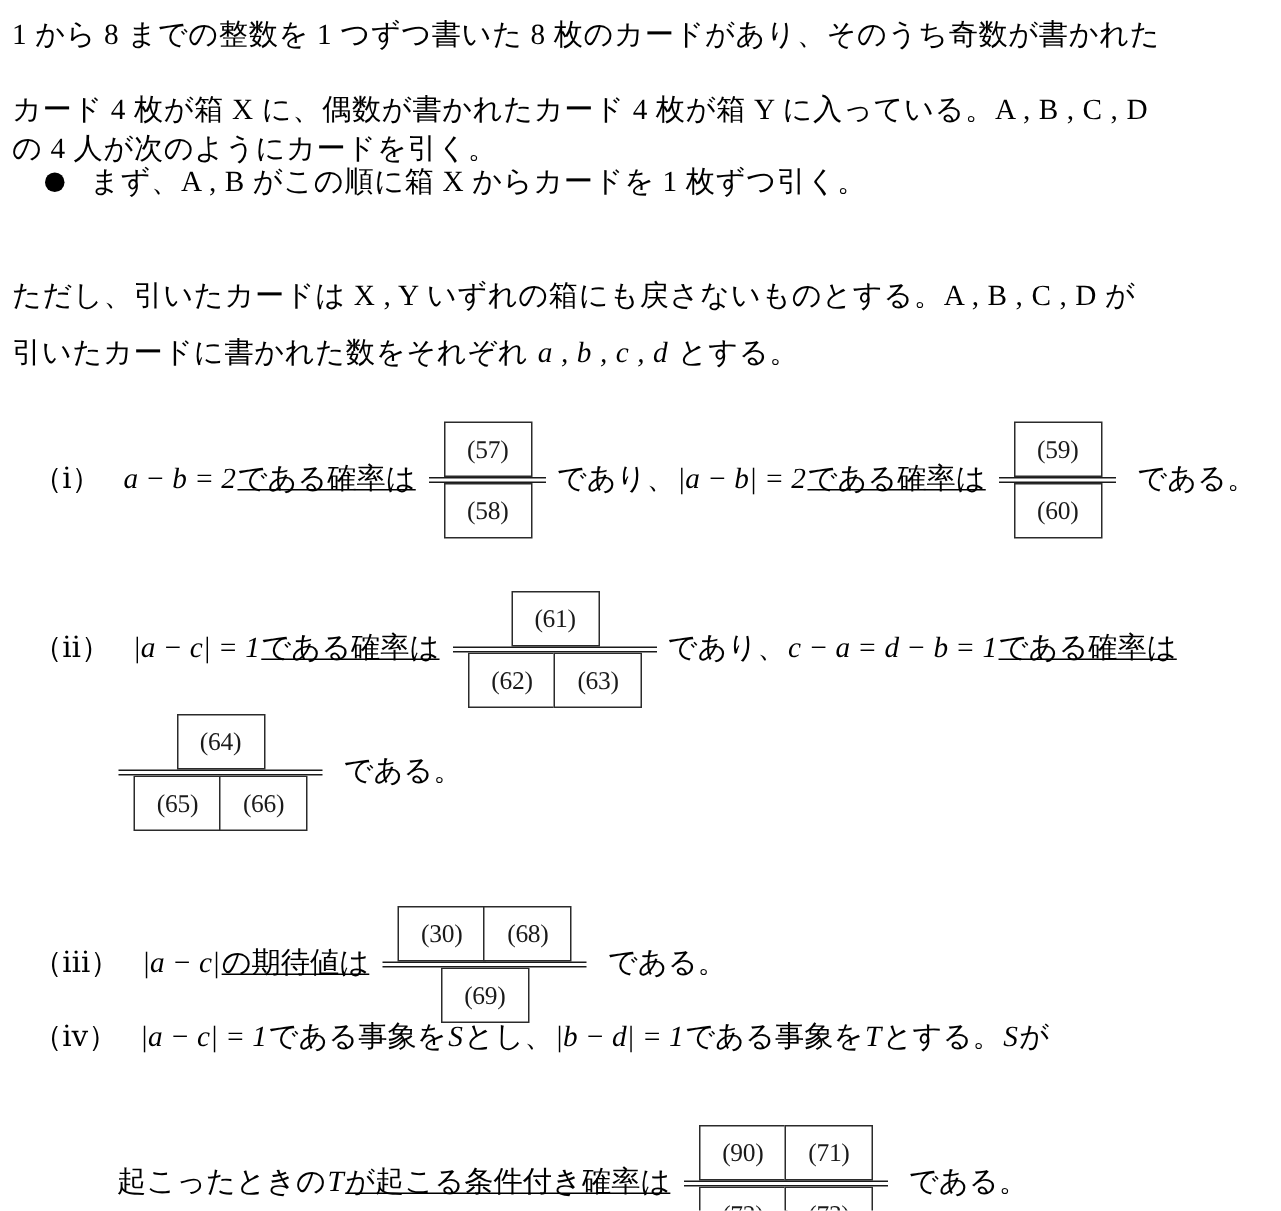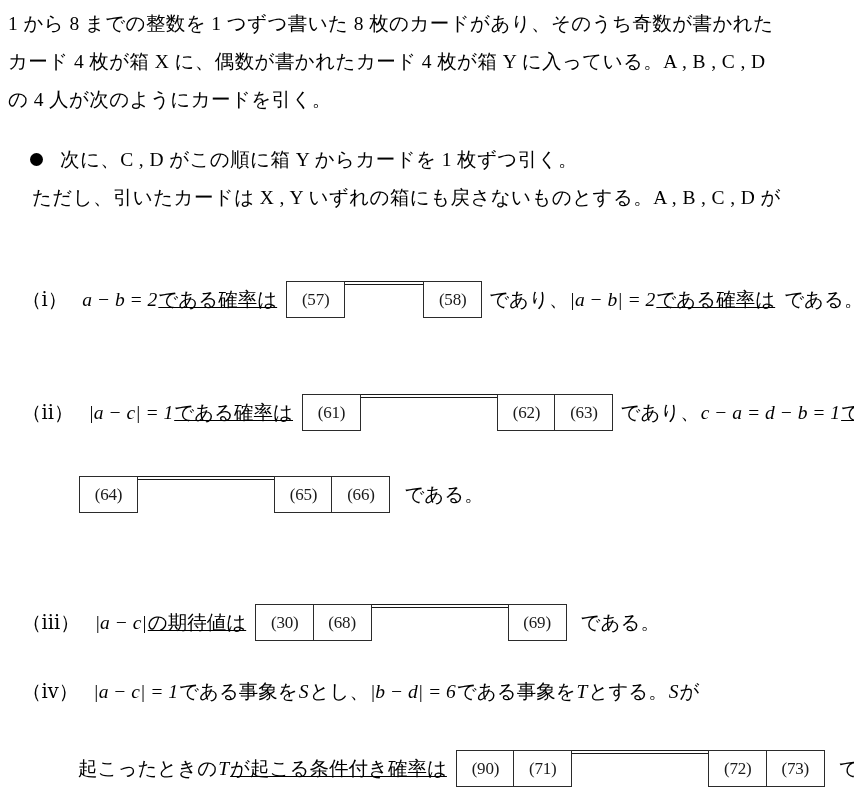--- a/index.html
+++ b/index.html
@@ -69,21 +69,22 @@
     line-height: 1;
   }
   .item-label {
     display: inline-block;
     margin-right: 14px;
   }
 
   
   .frac {
     display: inline-flex;
-    align-items: flex-start;
+    flex-direction: column;
+    align-items: center;
     vertical-align: middle;
     margin: 0 7px;
     position: relative;
   }
   .frac-line {
     height: 0;
     border-top: 1.6px solid #1a1a1a;
     border-bottom: 1.6px solid #1a1a1a;
     box-sizing: content-box;
     padding-top: 2px;
@@ -113,49 +114,61 @@
 
   .tail { margin-left: 7px; }
   .lead { margin-right: 2px; text-decoration: underline; }
 </style>
 </head>
 <body>
 
 <div class="page">
 
   <div class="para" style="top:14px;">1 から 8 までの整数を 1 つずつ書いた 8 枚のカードがあり、そのうち奇数が書かれた</div>
-  <div class="para" style="top:52px;">カード 4 枚が箱 X に、偶数が書かれたカード 4 枚が箱 Y に入っている。A , B , C , D</div>
+  <div class="para" style="top:64px;">カード 4 枚が箱 X に、偶数が書かれたカード 4 枚が箱 Y に入っている。A , B , C , D</div>
   <div class="para" style="top:90px;">の 4 人が次のようにカードを引く。</div>
 
-  <div class="bullet-row" style="top:150px;">
+  <div class="bullet-row" style="top:112px;">
     <span class="bullet-dot"></span>
-    <span>次に、C , D がこの順に箱 Y からカードを 1 枚ずつ引く。</span>
-  </div>
-
-  <div class="para" style="top:188px;margin-left:24px;">ただし、引いたカードは X , Y いずれの箱にも戻さないものとする。A , B , C , D が</div>
+    <span>まず、A , B がこの順に箱 X からカードを 1 枚ずつ引く。</span>
+  </div>
+
+  <div class="para" style="top:188px;">ただし、引いたカードは X , Y いずれの箱にも戻さないものとする。A , B , C , D が</div>
+  <div class="para" style="top:226px;">
+    <span>引いたカードに書かれた数をそれぞれ </span><span class="mi">a , b , c , d</span><span> とする。</span>
+  </div>
 
   <div class="item" style="top:281px; left:22px;">
     <span class="item-label">（ⅰ）</span>
     <span class="mi">a − b = 2</span>
     <span class="lead"> である確率は</span>
 
     <span class="frac">
       <span class="frac-part">
         <span class="abox w1 joined">(57)</span>
       </span>
       <span class="frac-line" style="width:78px;"></span>
       <span class="frac-part">
         <span class="abox w1 joined">(58)</span>
       </span>
     </span>
 
     <span>であり、</span>
     <span class="mi">|a − b| = 2</span>
     <span class="lead"> である確率は</span>
 
+    <span class="frac">
+      <span class="frac-part">
+        <span class="abox w1 joined">(59)</span>
+      </span>
+      <span class="frac-line" style="width:78px;"></span>
+      <span class="frac-part">
+        <span class="abox w1 joined">(60)</span>
+      </span>
+    </span>
 
     <span class="tail">である。</span>
   </div>
 
   <div class="item" style="top:394px; left:22px;">
     <span class="item-label">（ⅱ）</span>
     <span class="mi">|a − c| = 1</span>
     <span class="lead"> である確率は</span>
 
     <span class="frac">
@@ -206,21 +219,21 @@
 
     <span class="tail">である。</span>
   </div>
 
   <div class="item" style="top:682px; left:22px;">
     <span class="item-label">（ⅳ）</span>
     <span class="mi">|a − c| = 1</span>
     <span> である事象を </span>
     <span class="mi">S</span>
     <span> とし、</span>
-    <span class="mi">|b − d| = 6</span>
+    <span class="mi">|b − d| = 1</span>
     <span> である事象を </span>
     <span class="mi">T</span>
     <span> とする。</span>
     <span class="mi">S</span>
     <span> が</span>
   </div>
 
   <div class="item" style="top:750px; left:78px;">
     <span>起こったときの </span>
     <span class="mi">T</span>

